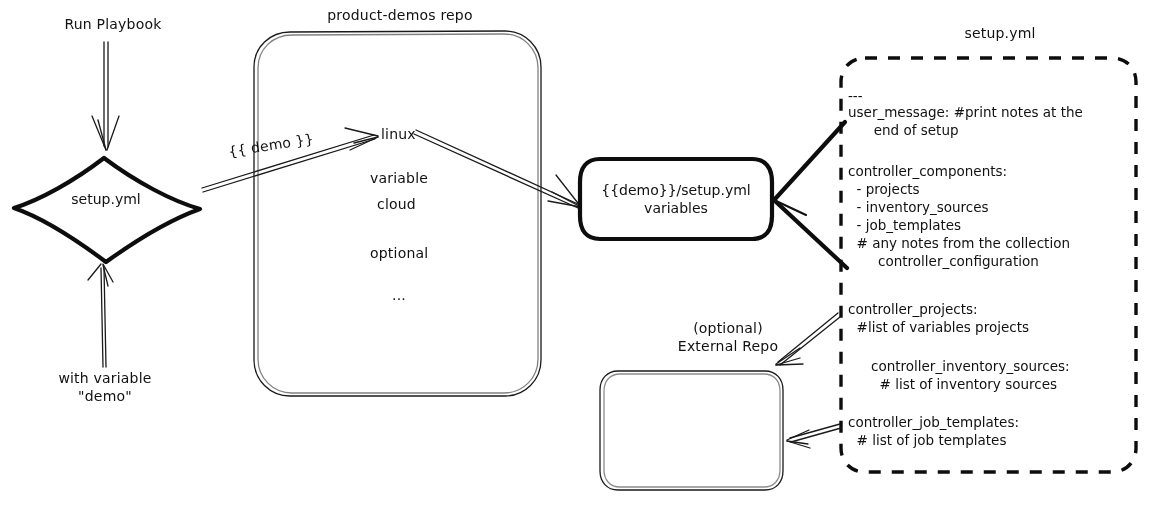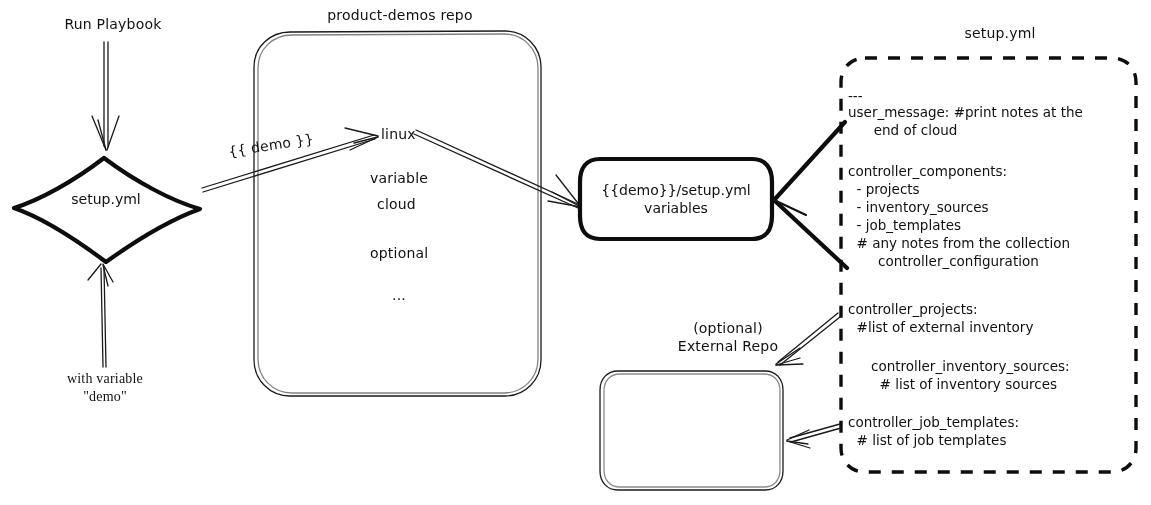--- a/index.html
+++ b/index.html
@@ -163,21 +163,21 @@
                L600,390 C600,379 607,371 618,371 Z"></path>
       <path class="stroke-thin" d="M620,374 L764,374 C774,374 780,381 780,391
                L780,470 C780,480 774,487 764,487
                L620,487 C610,487 604,480 604,470
                L604,391 C604,381 610,374 620,374 Z" opacity="0.5"></path>
     </g>
   </svg>
 
   <div class="lbl ctr t15" style="left:113px; top:16px;">Run Playbook</div>
 
-  <div class="lbl ctr t14" style="left:105px; top:370px;font-family:Liberation Serif, serif;">with variable
+  <div class="lbl ctr t14" style="left:105px; top:370px;">with variable
 "demo"</div>
 
   <div class="node-text t15" style="left:106px; top:199px;">setup.yml</div>
 
   <div class="lbl t14" style="left:228px; top:137px; transform:rotate(-9deg);">{{ demo }}</div>
 
   <div class="lbl ctr t15" style="left:400px; top:7px;">product-demos repo</div>
 
   <div class="lbl t15" style="left:381px; top:126px;">linux</div>
   <div class="lbl t15" style="left:370px; top:170px;">variable</div>
@@ -185,29 +185,29 @@
   <div class="lbl t15" style="left:370px; top:245px;">optional</div>
   <div class="lbl t15" style="left:392px; top:287px;">...</div>
 
   <div class="node-text t15" style="left:676px; top:199px;">{{demo}}/setup.yml
 variables</div>
 
   <div class="lbl ctr t15" style="left:1000px; top:25px;">setup.yml</div>
 
   <div class="code" style="left:848px; top:88px;">---</div>
   <div class="code" style="left:848px; top:104px;">user_message: #print notes at the
-      end of cloud</div>
+      end of setup</div>
   <div class="code" style="left:848px; top:163px;">controller_components:
   - projects
   - inventory_sources
   - job_templates
   # any notes from the collection
        controller_configuration</div>
   <div class="code" style="left:848px; top:301px;">controller_projects:
-  #list of external inventory</div>
+  #list of variables projects</div>
   <div class="code" style="left:848px; top:358px;margin-left:23px;">controller_inventory_sources:
   # list of inventory sources</div>
   <div class="code" style="left:848px; top:414px;">controller_job_templates:
   # list of job templates</div>
 
   <div class="lbl ctr t15" style="left:728px; top:320px;">(optional)
 External Repo</div>
 
 
 </div>

